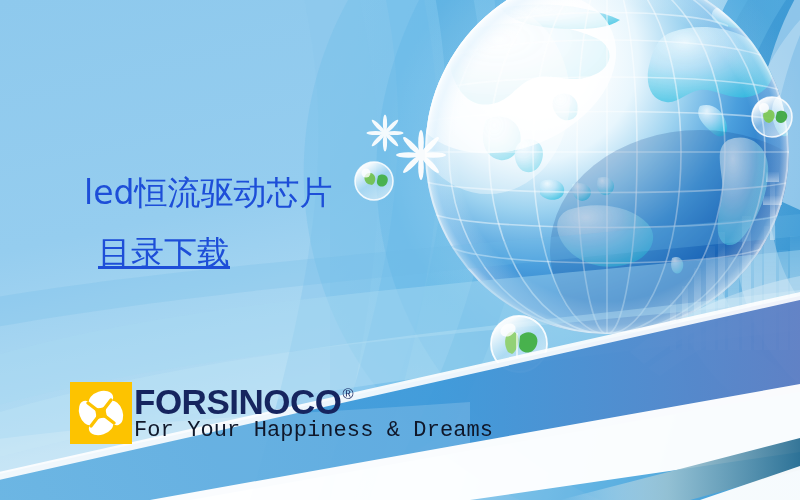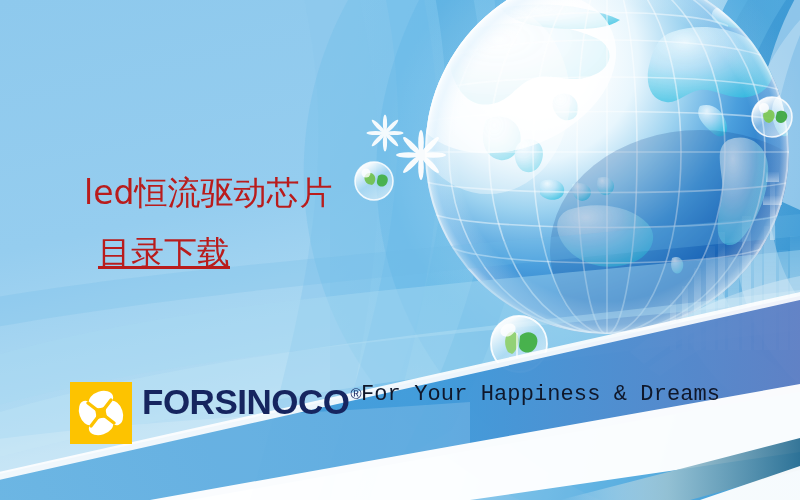--- a/index.html
+++ b/index.html
@@ -23,21 +23,21 @@
   
   .headline{
     position:absolute;
     left:84px;
     top:163px;
     width:360px;
     z-index:40;
     pointer-events:none;
   }
   .headline .hl-line{
-    color:#b91c1c;
+    color:#1d4ed8;
     font-size:33px;
     line-height:60px;
     letter-spacing:0px;
     white-space:nowrap;
     font-family:"DejaVu Sans","Liberation Sans",sans-serif;
   }
   .headline .hl-line.l2{
     padding-left:14px;
     text-decoration:underline;
   }
@@ -52,24 +52,24 @@
   }
   .logo-mark{
     width:62px;
     height:62px;
     background:#fdc300;
     flex:0 0 auto;
     position:relative;
   }
   .logo-mark svg{display:block;width:62px;height:62px;}
   .logo-text{
-    margin-left:10px;
+    margin-left:2px;
     padding-top:2px;
     display:flex;
-    flex-direction:row;
+    flex-direction:column;
     text-align:right;
   }
   .logo-word{
     display:flex;
     align-items:flex-start;
     color:#16255f;
     font-weight:bold;
     font-size:35px;
     line-height:36px;
     letter-spacing:-0.5px;

